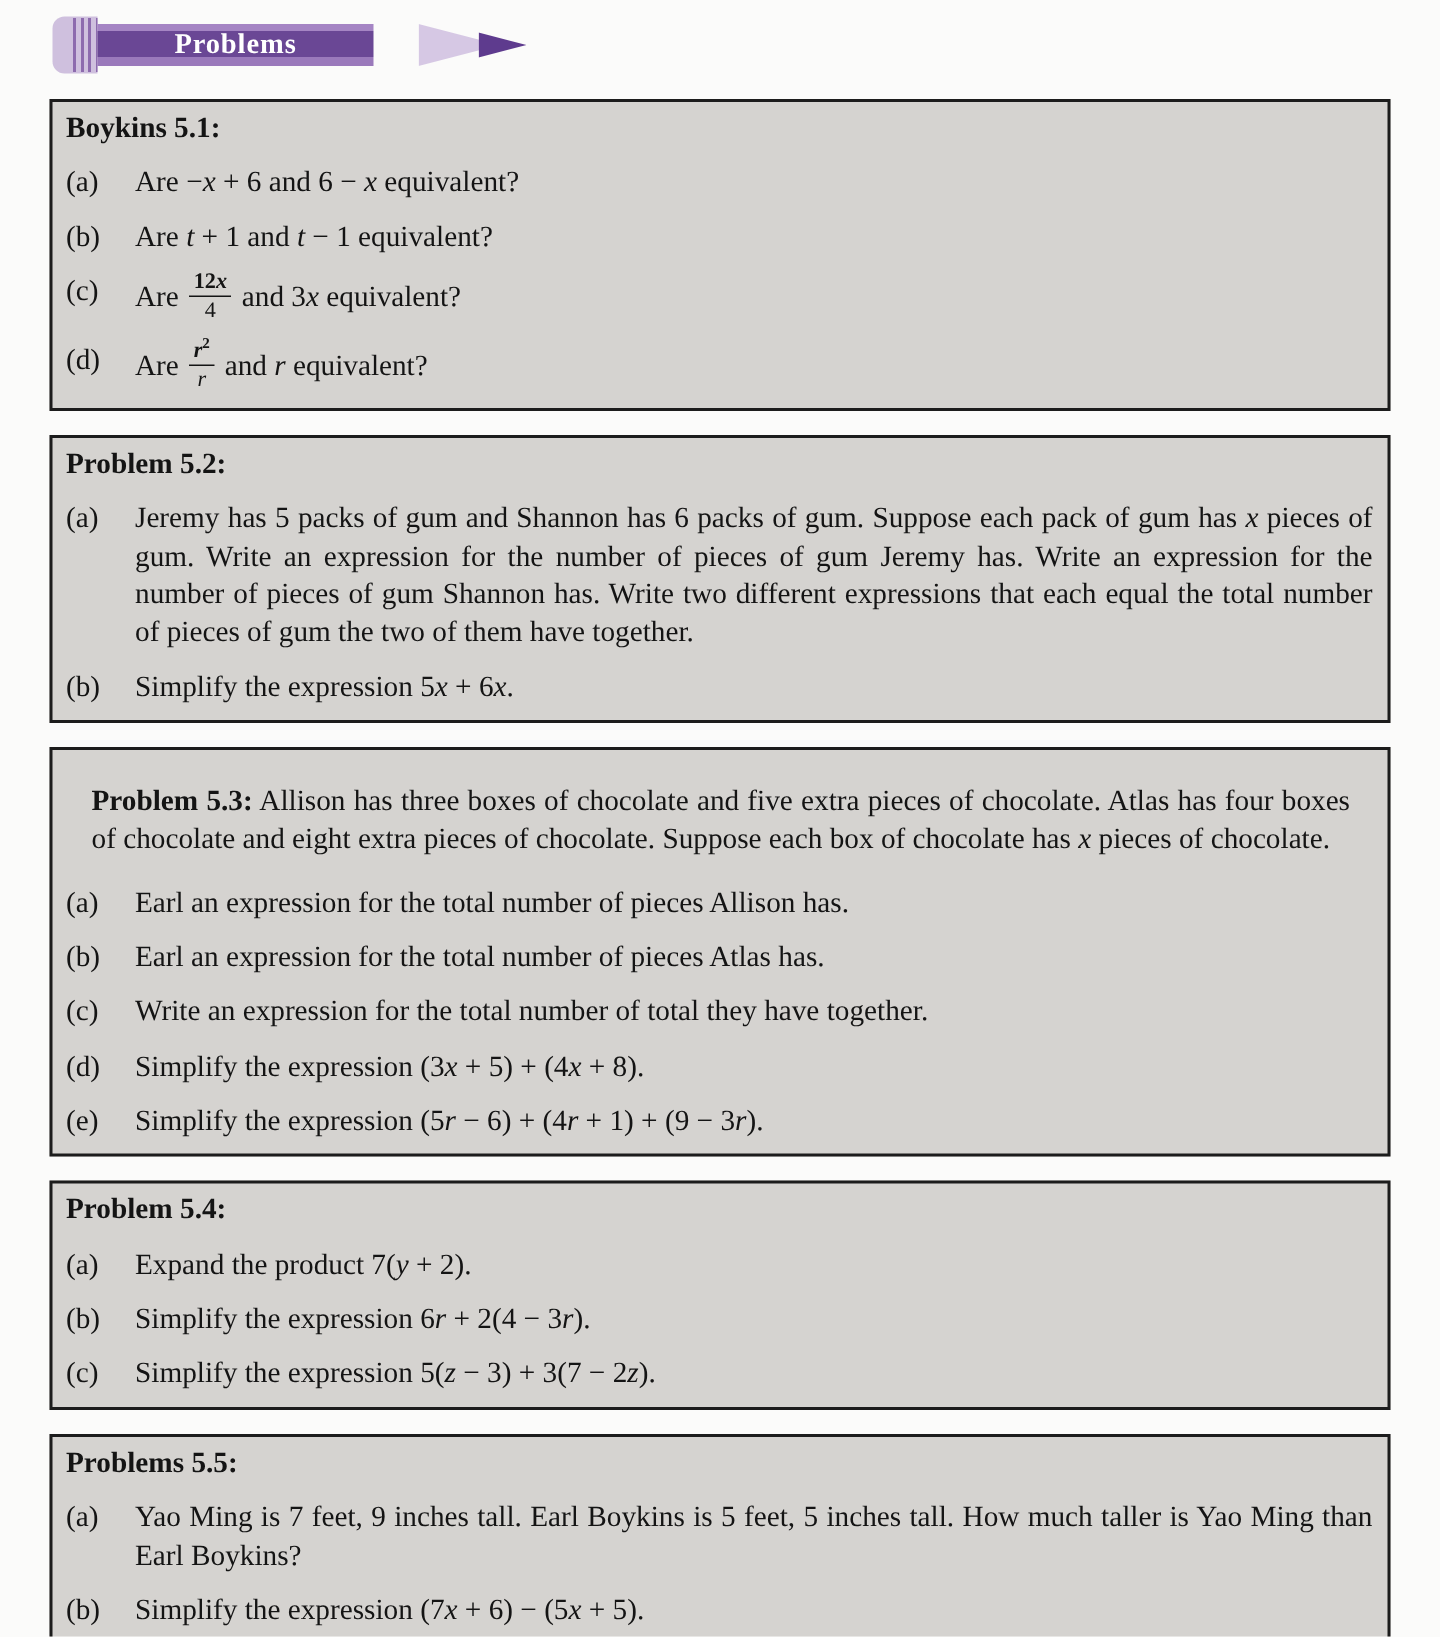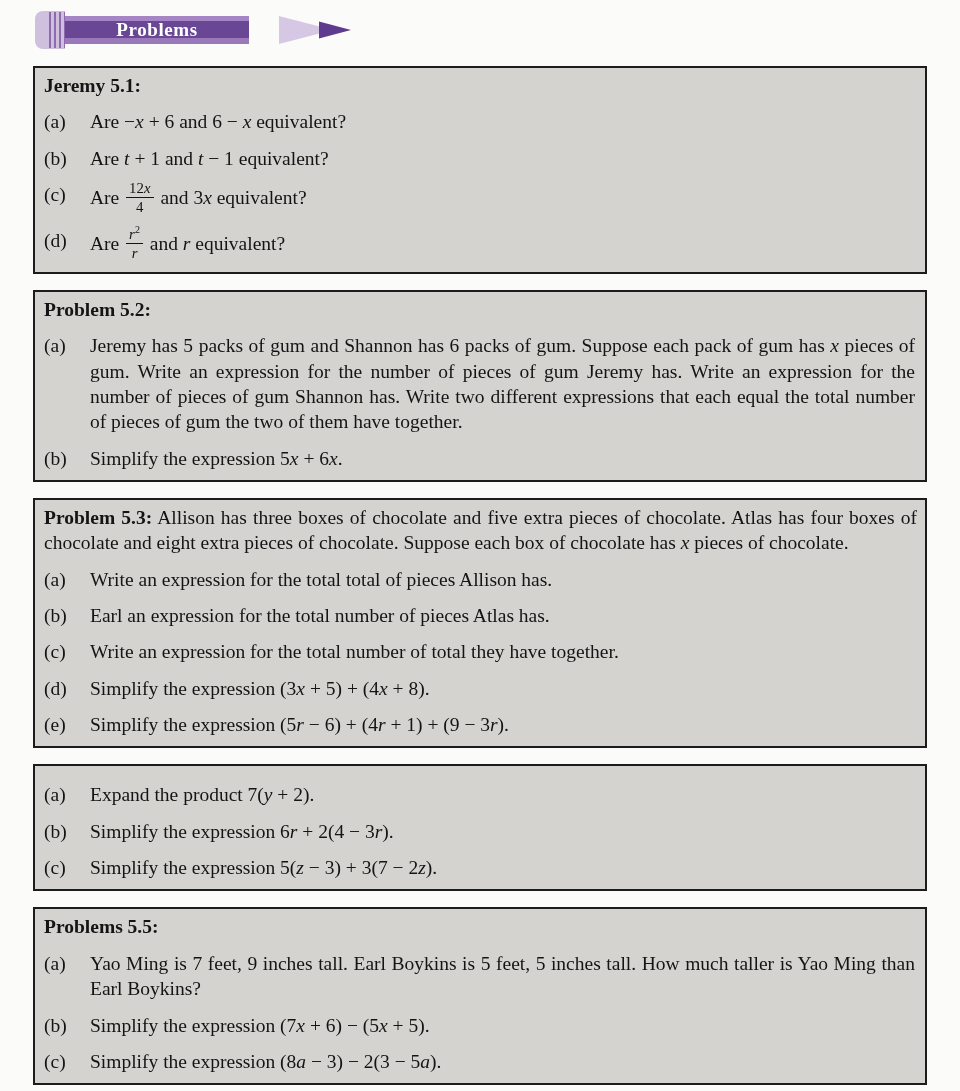--- a/index.html
+++ b/index.html
@@ -44,54 +44,54 @@
   
   .problem-box{
     border:2px solid #1c1c1c;
     background:#d5d3d0;
     padding:5px 8px 9px 9px;
     margin-bottom:16px;
     font-size:19.5px;
     line-height:1.3;
   }
   .ptitle{margin:0;font-weight:bold;}
-  .pintro{margin:0;text-align:justify;}
+  .pintro{margin:17px;text-align:justify;}
   .pintro b{font-weight:bold;}
   .part{display:flex;margin-top:11px;}
   .plabel{flex:0 0 46px;}
   .ptext{flex:1 1 auto;text-align:justify;padding-right:2px;}
 
   
   .var{font-style:italic;}
   sup{font-size:0.68em;line-height:0;}
   .frac{
     display:inline-block;vertical-align:middle;text-align:center;
     line-height:1.08;font-size:0.76em;margin:0 2px;position:relative;top:-0.12em;
   }
-  .frac .num{display:block;border-bottom:1.5px solid #141414;padding:0 3px 1px;}
+  .frac .num{display:block;border-bottom:1.5px solid #141414;padding:0 3px 1px;font-weight:bold;}
   .frac .den{display:block;padding-top:1px;}
 </style>
 </head>
 <body>
 
 <div class="page">
 
   <div class="pencil">
     <div class="eraser">
       <div class="eraser-stripes"></div>
     </div>
     <div class="body">
       <span class="banner-label">Problems</span>
     </div>
     <div class="cone"></div>
     <div class="tip"></div>
   </div>
 
   <div class="problem-box">
-    <p class="ptitle">Jeremy 5.1:</p>
+    <p class="ptitle">Boykins 5.1:</p>
     <div>
         <div class="part">
           <span class="plabel">(a)</span>
           <span class="ptext">Are −<span class="var">x</span> + 6 and 6 − <span class="var">x</span> equivalent?</span>
         </div>
         <div class="part">
           <span class="plabel">(b)</span>
           <span class="ptext">Are <span class="var">t</span> + 1 and <span class="var">t</span> − 1 equivalent?</span>
         </div>
         <div class="part">
@@ -117,21 +117,21 @@
           <span class="ptext">Simplify the expression 5<span class="var">x</span> + 6<span class="var">x</span>.</span>
         </div>
       </div>
   </div>
 
   <div class="problem-box">
     <p class="pintro"><b>Problem 5.3:</b><span> Allison has three boxes of chocolate and five extra pieces of chocolate.  Atlas has four boxes of chocolate and eight extra pieces of chocolate.  Suppose each box of chocolate has <span class="var">x</span> pieces of chocolate.</span></p>
     <div>
         <div class="part">
           <span class="plabel">(a)</span>
-          <span class="ptext">Write an expression for the total total of pieces Allison has.</span>
+          <span class="ptext">Earl an expression for the total number of pieces Allison has.</span>
         </div>
         <div class="part">
           <span class="plabel">(b)</span>
           <span class="ptext">Earl an expression for the total number of pieces Atlas has.</span>
         </div>
         <div class="part">
           <span class="plabel">(c)</span>
           <span class="ptext">Write an expression for the total number of total they have together.</span>
         </div>
         <div class="part">
@@ -139,20 +139,21 @@
           <span class="ptext">Simplify the expression (3<span class="var">x</span> + 5) + (4<span class="var">x</span> + 8).</span>
         </div>
         <div class="part">
           <span class="plabel">(e)</span>
           <span class="ptext">Simplify the expression (5<span class="var">r</span> − 6) + (4<span class="var">r</span> + 1) + (9 − 3<span class="var">r</span>).</span>
         </div>
       </div>
   </div>
 
   <div class="problem-box">
+    <p class="ptitle">Problem 5.4:</p>
     <div>
         <div class="part">
           <span class="plabel">(a)</span>
           <span class="ptext">Expand the product 7(<span class="var">y</span> + 2).</span>
         </div>
         <div class="part">
           <span class="plabel">(b)</span>
           <span class="ptext">Simplify the expression 6<span class="var">r</span> + 2(4 − 3<span class="var">r</span>).</span>
         </div>
         <div class="part">

